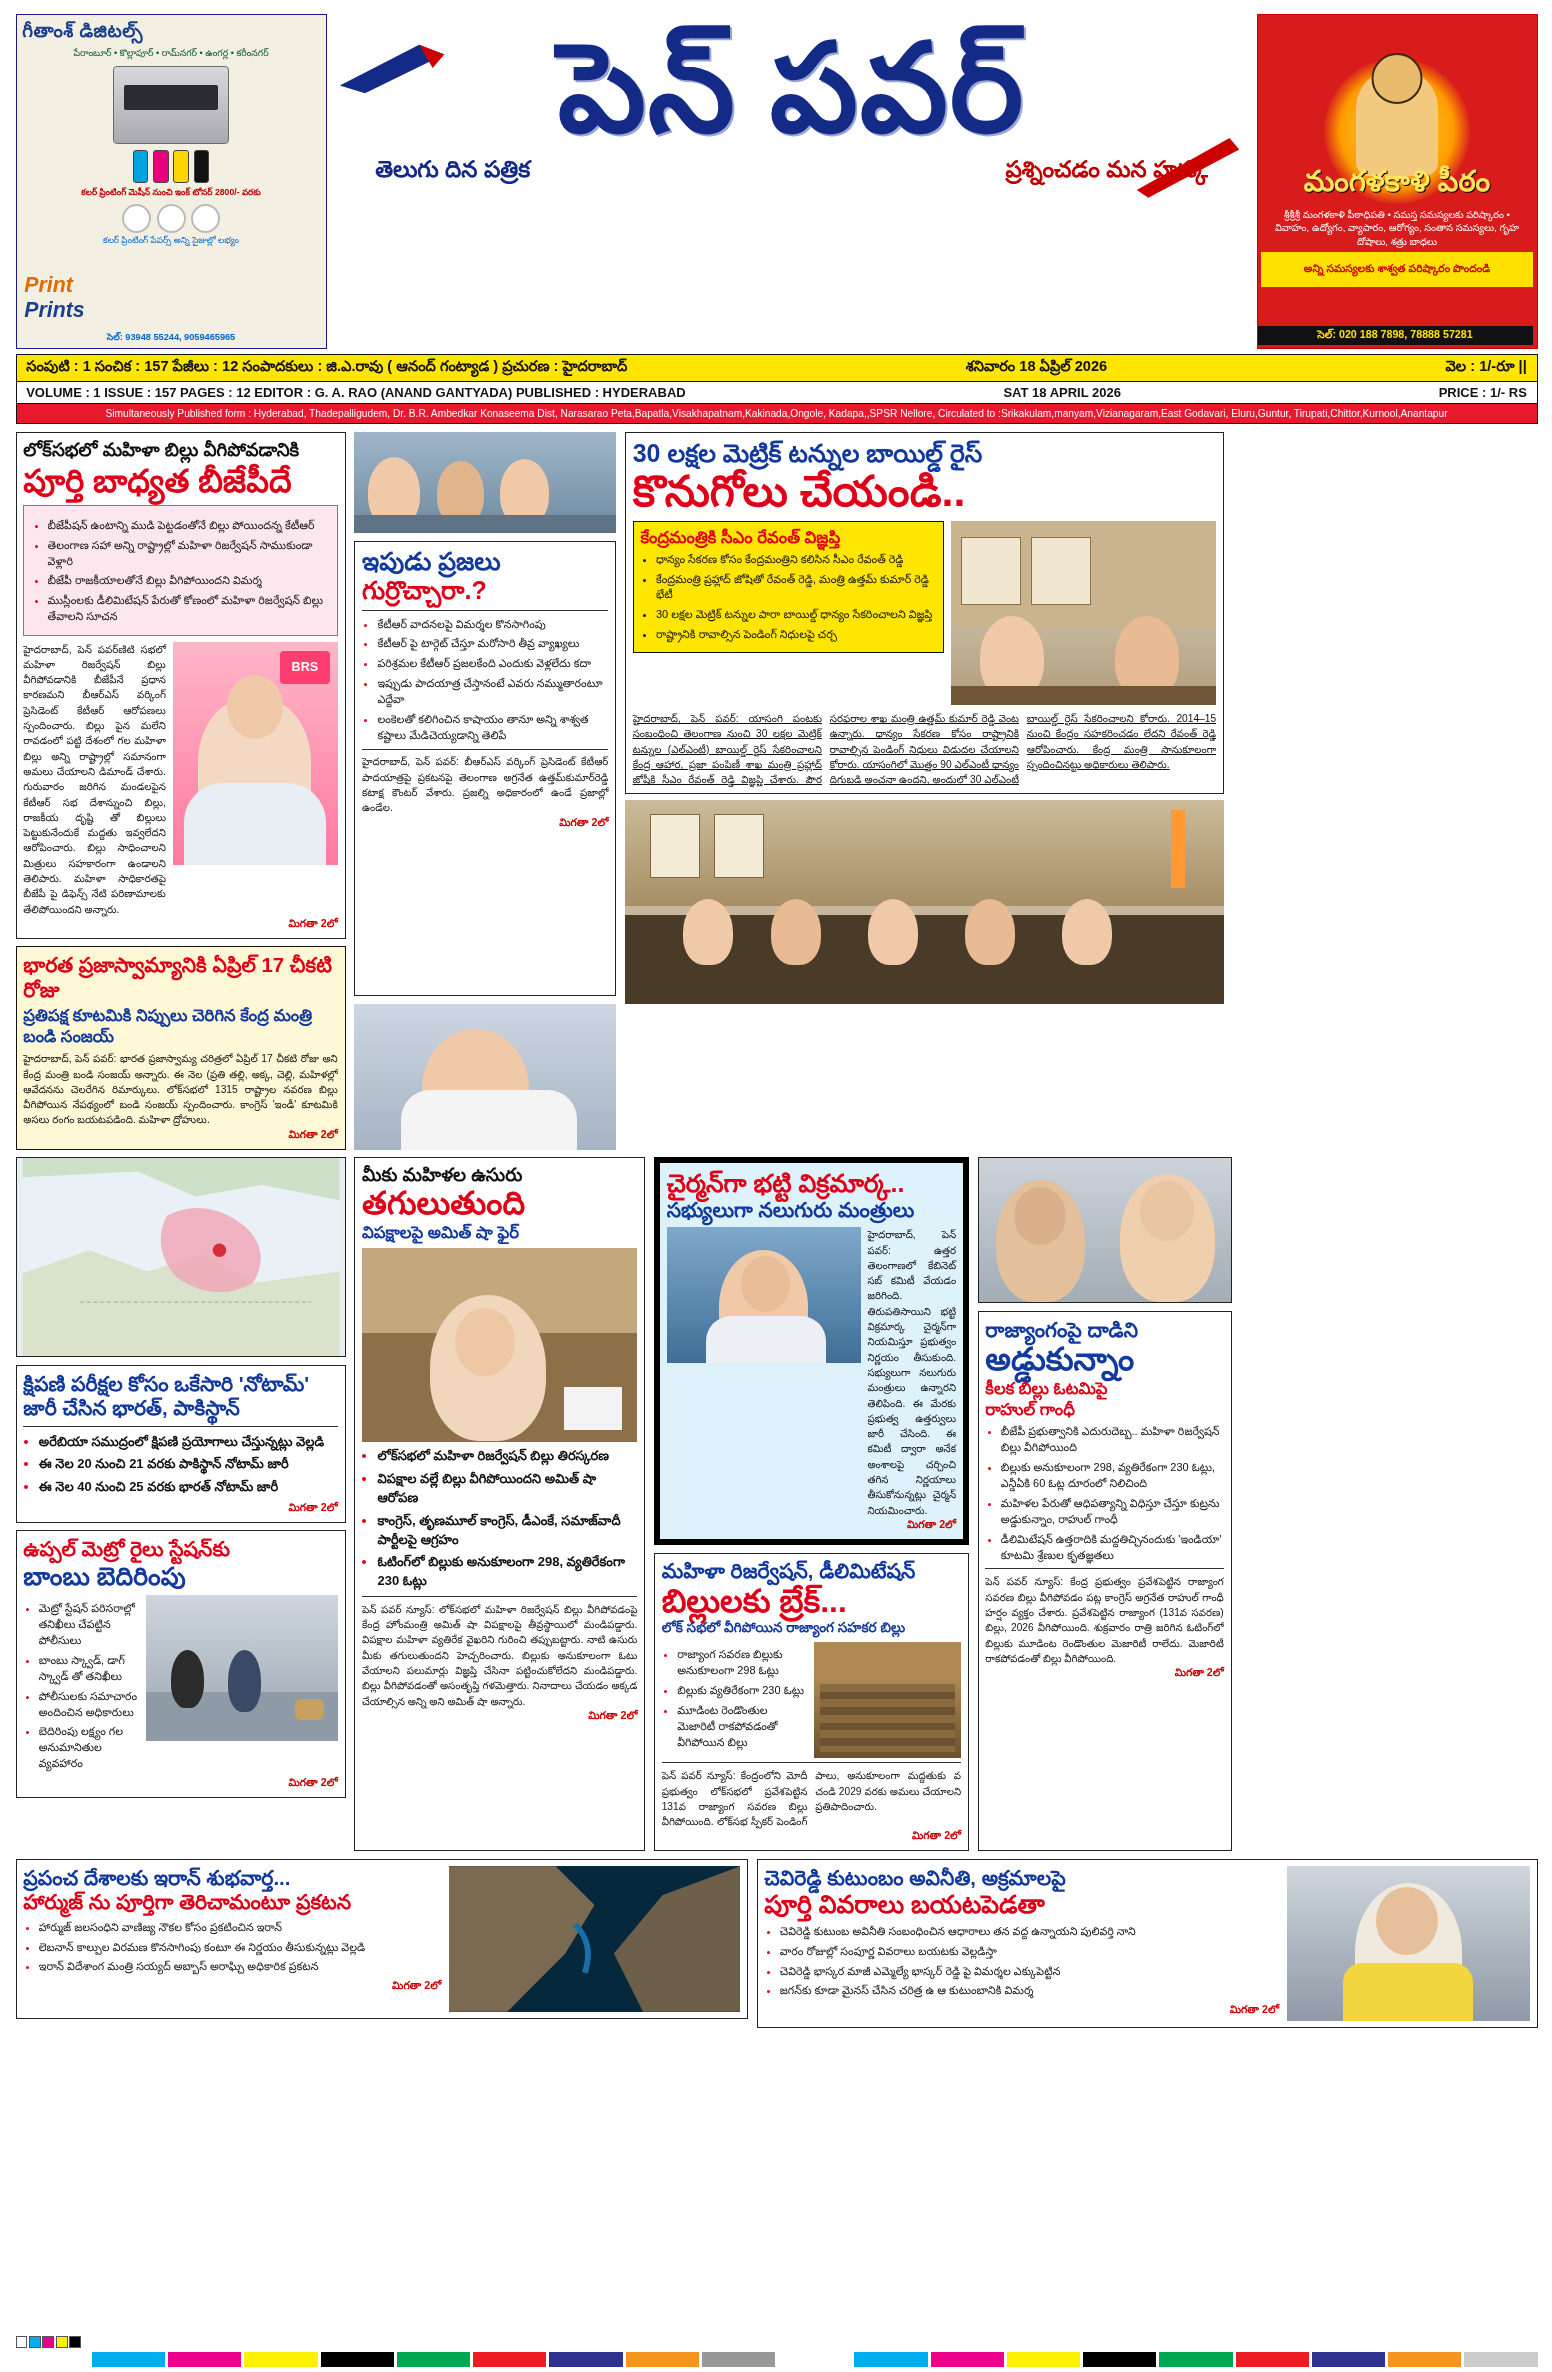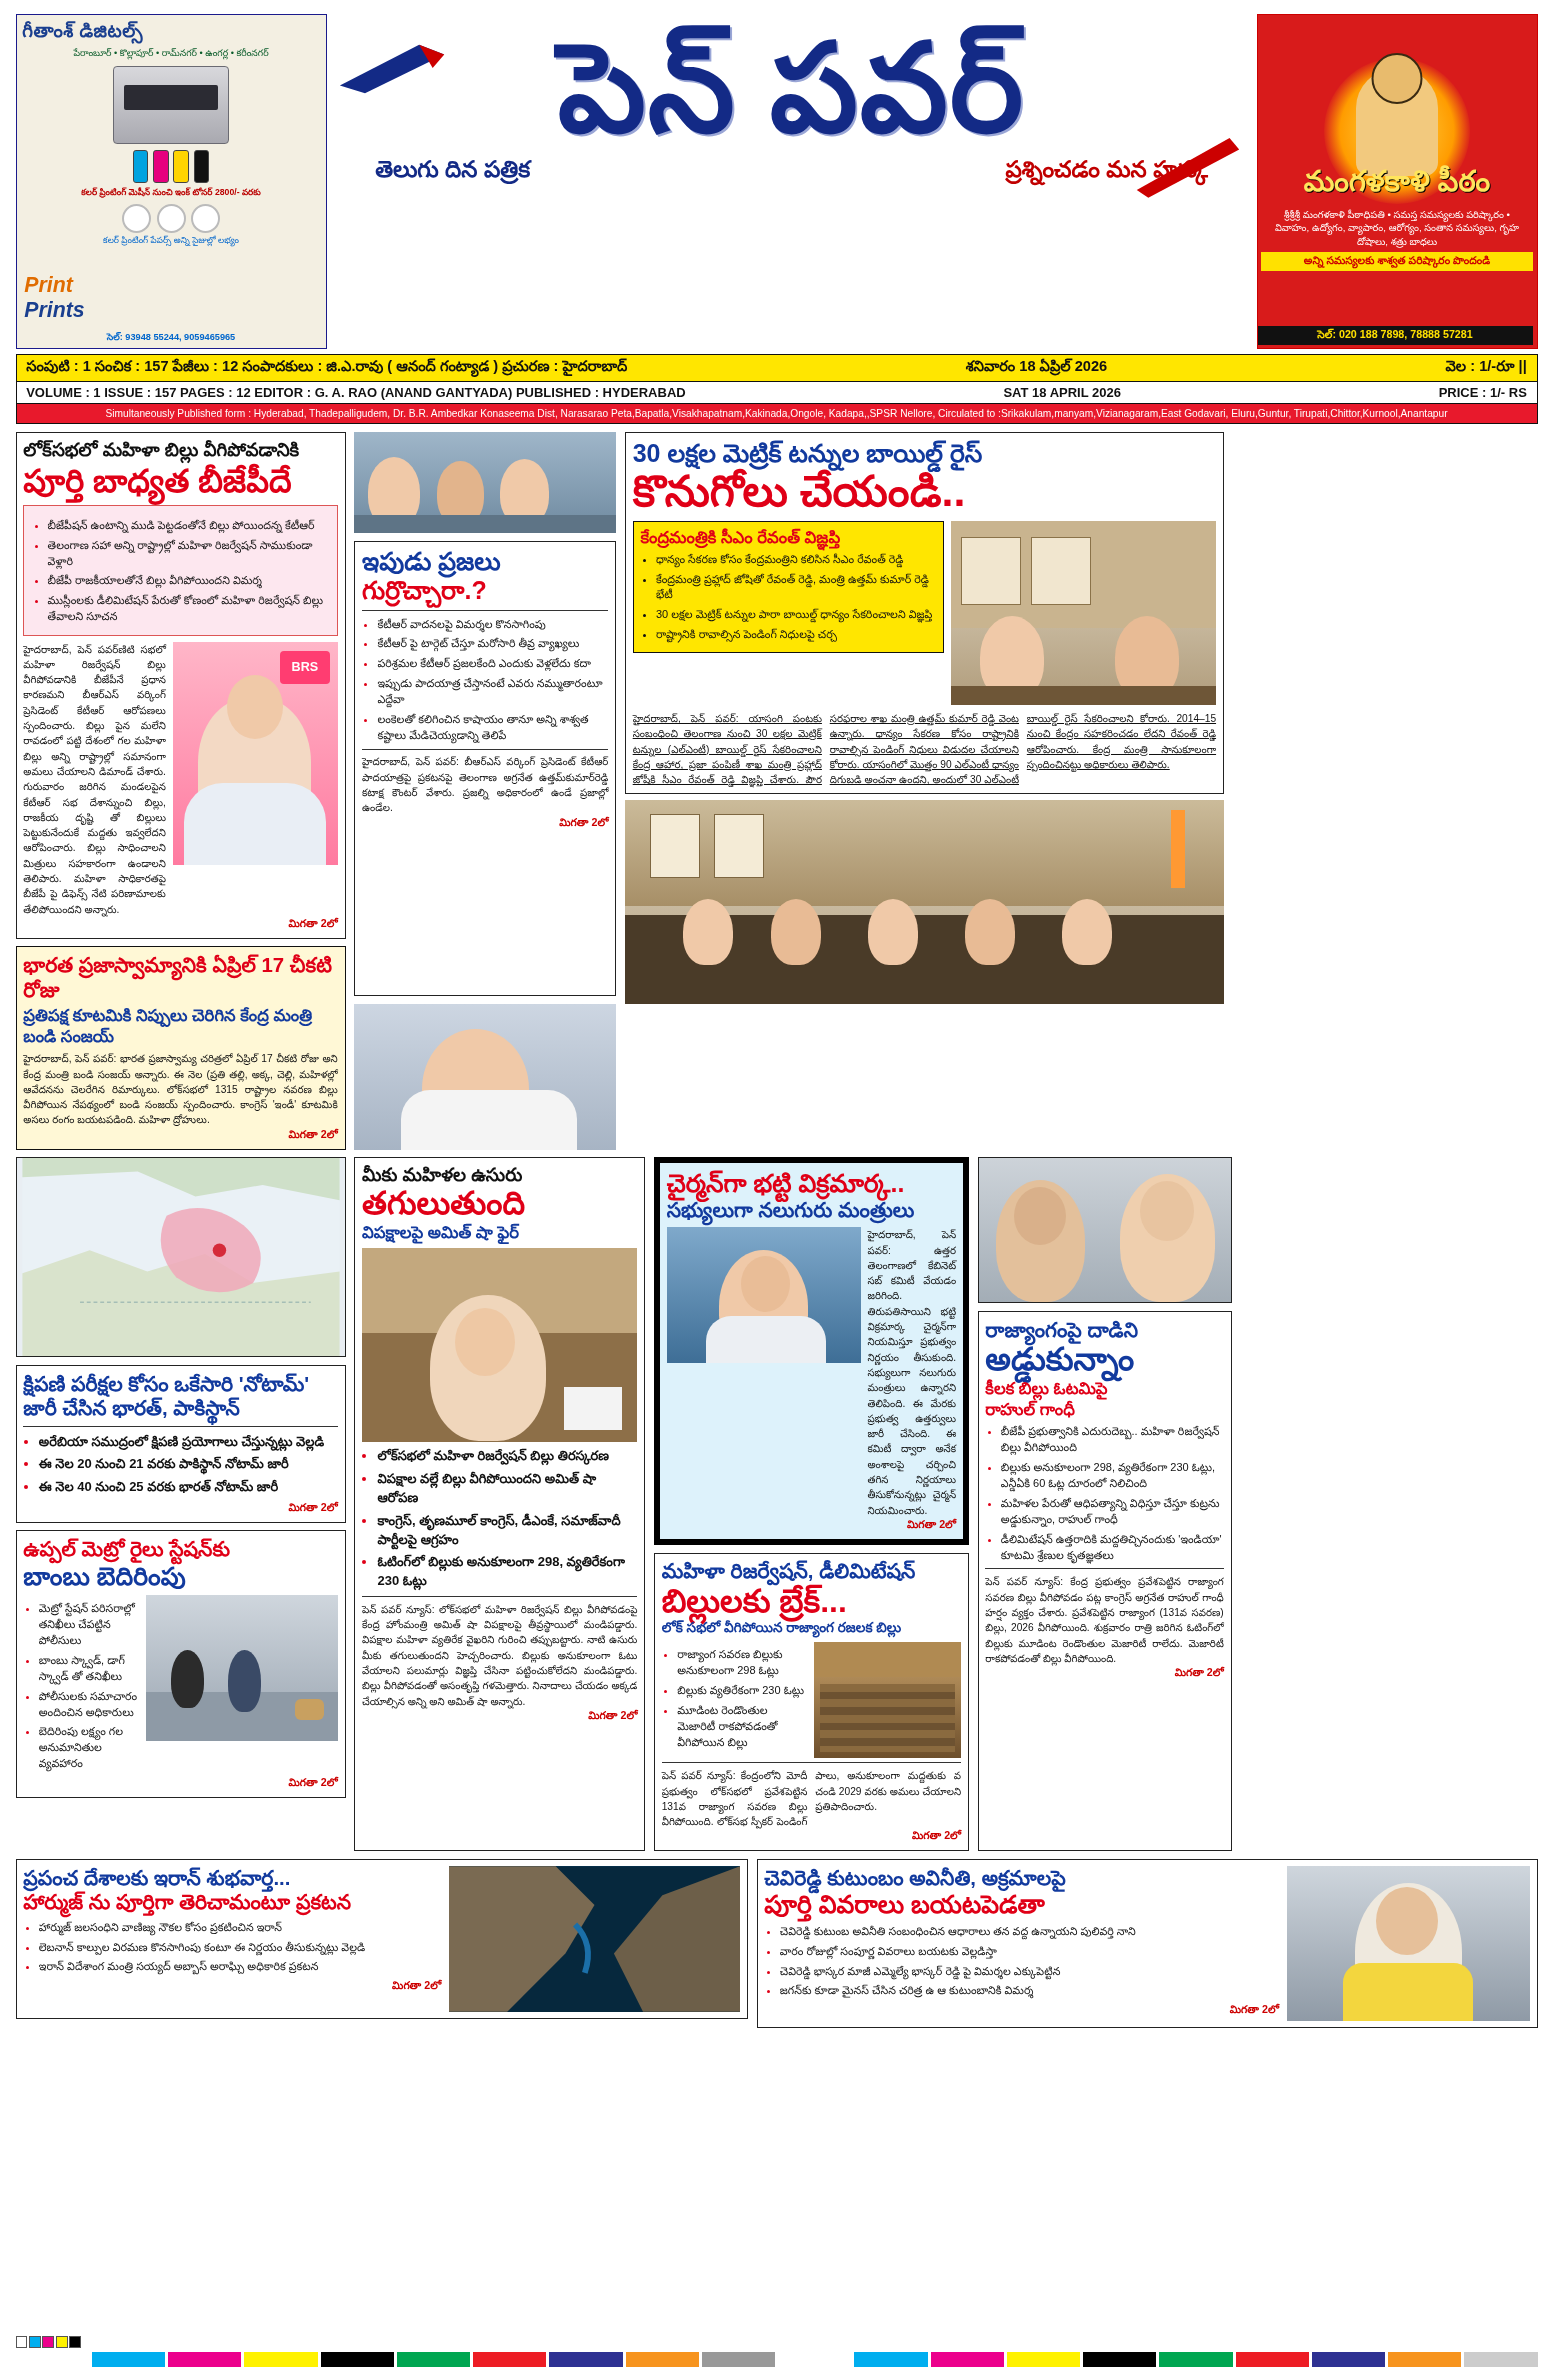--- a/index.html
+++ b/index.html
@@ -59,21 +59,21 @@
     width:146px; height:146px; border-radius:50%;
     background:radial-gradient(circle,#ffd84d 0%, #ff9c00 55%, rgba(255,140,0,0) 72%);
   }
   .ad-right .saint{
     position:absolute; left:50%; top:54px; transform:translateX(-50%);
     width:82px; height:107px; background:#f2c97e; border-radius:39px 39px 13.6px 13.6px;
   }
   .ad-right .saint:before{content:"";position:absolute;left:50%;top:-15.5px;transform:translateX(-50%);width:47px;height:47px;border-radius:50%;background:#e8bb6d;border:2.9px solid #3a2a12;}
   .ad-right h3{position:relative;margin:147px 0 0;font-size:29px;color:#ffe55c;font-weight:bold;text-shadow:1px 1px 0 #000;}
   .ad-right p{position:relative;margin:2.9px 5.8px;font-size:9.7px;line-height:1.35;color:#fff;}
-  .ad-right .band{position:relative;margin-top:3.9px;background:#ffe100;color:#c00;font-size:10.7px;font-weight:bold;padding:2px;}
+  .ad-right .band{position:relative;margin-top:3.9px;background:#ffe100;color:#c00;font-size:10.7px;font-weight:bold;padding:10px;}
   .ad-right .phone{position:absolute;left:0;right:4px;bottom:2.9px;background:#111;color:#ffe100;font-size:10.7px;font-weight:bold;padding:1.9px;}
 
   
   .strip-yellow{
     margin-top:5.8px; background:#ffe600; border:1px solid #111;
     display:flex; justify-content:space-between; align-items:center;
     font-size:14.6px; font-weight:bold; color:#111; padding:2.9px 9.7px;
   }
   .strip-white{
     background:#fff; border-left:1px solid #111;border-right:1px solid #111;border-bottom:1px solid #111;
@@ -385,21 +385,21 @@
             <div style="position:absolute;left:39px;bottom:0;right:35px;height:47px;background:#eceff3;border-radius:25px 25px 0 0"></div>
           </div>
           <div class="body-text" style="flex:1">హైదరాబాద్, పెన్ పవర్: ఉత్తర తెలంగాణలో కేబినెట్ సబ్ కమిటీ వేయడం జరిగింది. తిరుపతిసాయిని భట్టి విక్రమార్క చైర్మన్‌గా నియమిస్తూ ప్రభుత్వం నిర్ణయం తీసుకుంది. సభ్యులుగా నలుగురు మంత్రులు ఉన్నారని తెలిపింది. ఈ మేరకు ప్రభుత్వ ఉత్తర్వులు జారీ చేసింది. ఈ కమిటీ ద్వారా అనేక అంశాలపై చర్చించి తగిన నిర్ణయాలు తీసుకోనున్నట్లు చైర్మన్ నియమించారు.</div>
         </div>
         <div class="cap-logo">మిగతా 2లో</div>
       </div>
 
       <div class="box" style="flex:1">
         <div class="hd-md hl-blue">మహిళా రిజర్వేషన్, డీలిమిటేషన్</div>
         <div class="hd-xl hl-red">బిల్లులకు బ్రేక్...</div>
-        <div class="hd-sm hl-blue" style="font-size:13.6px">లోక్ సభలో వీగిపోయిన రాజ్యాంగ రజలక బిల్లు</div>
+        <div class="hd-sm hl-blue" style="font-size:13.6px">లోక్ సభలో వీగిపోయిన రాజ్యాంగ సహకర బిల్లు</div>
         <div style="display:flex;gap:6.8px;margin-top:4.9px">
           <ul class="bullets red" style="width:146px">
             <li>రాజ్యాంగ సవరణ బిల్లుకు అనుకూలంగా 298 ఓట్లు</li>
             <li>బిల్లుకు వ్యతిరేకంగా 230 ఓట్లు</li>
             <li>మూడింట రెండొంతుల మెజారిటీ రాకపోవడంతో వీగిపోయిన బిల్లు</li>
           </ul>
           <div class="ph" style="flex:1;height:116px;background:linear-gradient(#caa36a,#6d4f2c)">
             <div style="position:absolute;left:0;right:0;top:0;height:35px;background:#b08a52"></div>
             <div style="position:absolute;left:5.8px;bottom:5.8px;right:5.8px;height:68px;background:repeating-linear-gradient(180deg,#8a6a3f 0 7.8px,#6d5231 7.8px 15.5px)"></div>
           </div>

